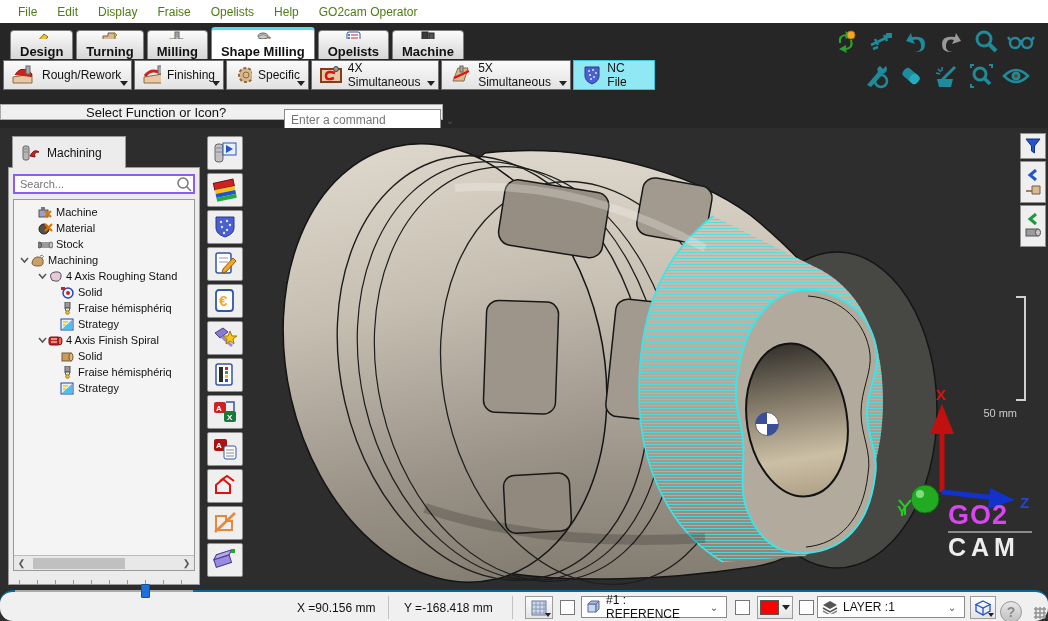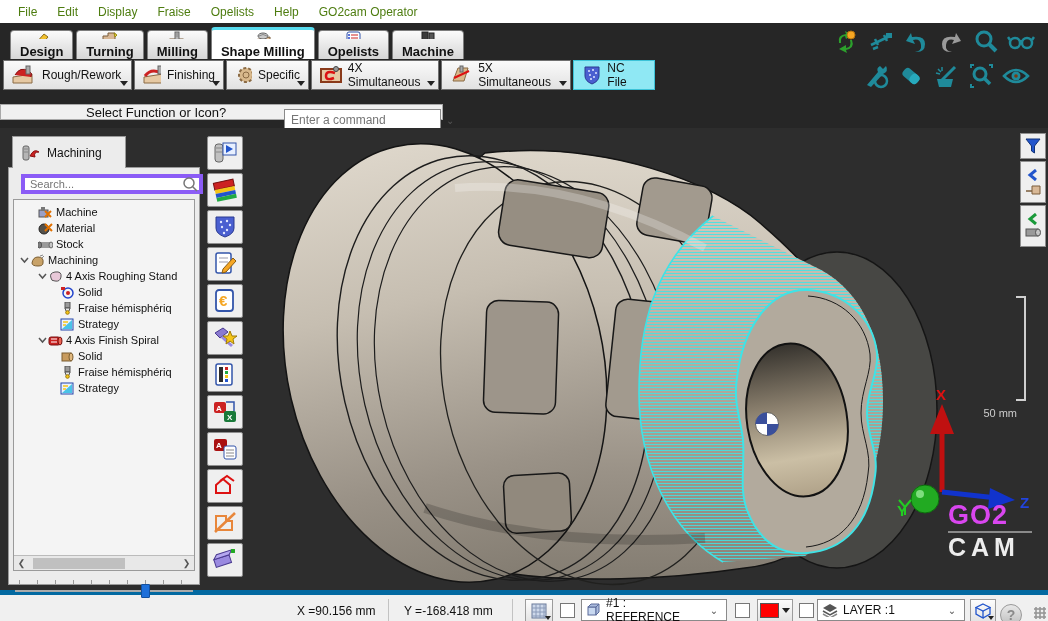--- a/index.html
+++ b/index.html
@@ -27,21 +27,21 @@
   .cmdrow { position:absolute; left:0; top:95px; width:1048px; height:33px; background:#262626; }
   .cmdbox { position:absolute; left:0; top:1px; width:443px; height:16px; background:#f0f0f0; border:1px solid #a9a9a9; display:flex; align-items:center;margin-top:8px; }
   .cmdprompt { font-size:13px; color:#111; margin-left:85px; }
   .cmdcombo { position:absolute; left:283px; top:4px; width:157px; height:22px; background:#fff; border:1px solid #8a8a8a; display:flex; align-items:center; }
   .cmdcombo input { border:none; outline:none; flex:1; font-size:12px; padding-left:6px; color:#0c4a6e; background:transparent; font-family:"Liberation Sans",sans-serif;}
   .combo-arrow { width:16px; color:#555; font-size:10px; text-align:center; }
 
   
   .lp-tab { position:absolute; left:12px; top:136px; width:114px; height:32px; background:#ececec; border:1px solid #9a9a9a; border-bottom:none; display:flex; align-items:center; gap:6px; padding-left:8px; font-size:12px; color:#111; z-index:3;}
   .lp-body { position:absolute; left:8px; top:167px; width:192px; height:418px; background:#ececec; border:1px solid #9a9a9a; z-index:2; }
-  .searchbox { position:absolute; left:4px; top:6px; width:182px; height:20px; background:#fff; border:4px solid #8b5cf6; display:flex; align-items:center;margin-left:8px; }
+  .searchbox { position:absolute; left:4px; top:6px; width:182px; height:20px; background:#fff; border:2px solid #8b5cf6; display:flex; align-items:center; }
   .searchbox input { border:none; outline:none; flex:1; font-size:11px; padding-left:5px; color:#444; background:transparent; font-family:"Liberation Sans",sans-serif;}
   .treebox { position:absolute; left:4px; top:31px; width:182px; height:372px; background:#f4f4f4; border:1px solid #9a9a9a; overflow:hidden; }
   .trow { display:flex; align-items:center; height:16px; font-size:11px; color:#111; white-space:nowrap; }
   .trow .chev { width:12px; display:flex; justify-content:center; }
   .trow .ticon { width:15px; height:13px; margin-right:3px; flex:none; }
   .hscroll { position:absolute; left:0px; bottom:0px; width:180px; height:15px; background:#e8e8e8; border-top:1px solid #bbb; display:flex; align-items:center; }
   .harrow { width:15px; height:15px; font-size:9px; color:#555; display:flex; align-items:center; justify-content:center; }
   .hthumb { height:11px; width:92px; background:#c0c0c0; margin-left:4px; }
   .slider { position:absolute; left:4px; top:408px; width:182px; height:24px; }
   .slider .track { position:absolute; left:2px; right:2px; top:14px; height:2px; background:#aaa; }
@@ -62,21 +62,21 @@
   .logo { position:absolute; left:948px; top:502px; width:88px; text-align:left; }
   .logo .l1 { font-size:27px; font-weight:bold; color:#d946ef; letter-spacing:1px; line-height:27px;}
   .logo .sep { height:2px; background:#8a8a8a; margin:2px 0 1px 0; width:84px;}
   .logo .l2 { font-size:25px; font-weight:bold; color:#ededed; letter-spacing:5px; line-height:26px;}
   .scalebar { position:absolute; left:1016px; top:296px; width:10px; height:105px; border-right:2px solid #cfcfcf; }
   .scalebar:before, .scalebar:after { content:""; position:absolute; right:0; width:8px; height:2px; background:#cfcfcf; }
   .scalebar:before { top:0; } .scalebar:after { bottom:0; }
   .scalelabel { position:absolute; left:975px; top:407px; width:42px; font-size:11px; color:#cccccc; text-align:right; }
 
   
-  .statusbar { position:absolute; left:0; top:590px; width:1048px; height:31px; background:#f0f0f0; border-top:5px solid #0369a1; font-size:12px; color:#111; }
+  .statusbar { position:absolute; left:0; top:590px; width:1048px; height:31px; background:#f0f0f0; border-top:2px solid #0369a1; font-size:12px; color:#111;border-radius:13px; }
   .sb-abs { position:absolute; top:0; height:31px; display:flex; align-items:center; }
   .sb-sep { position:absolute; top:4px; width:1px; height:23px; background:#c2c2c2; }
   .sb-btn { background:linear-gradient(#fdfdfd,#e4e4e4); border:1px solid #9c9c9c; display:flex; align-items:center; justify-content:center; }
   .sb-check { width:15px; height:15px; background:#fff; border:1px solid #777; }
   .sb-combo { height:22px; background:#fff; border:1px solid #8a8a8a; display:flex; align-items:center; gap:5px; padding:0 4px; }
   .grip { position:absolute; right:2px; bottom:2px; width:12px; height:12px;
     background:radial-gradient(circle 1.5px, #9a9a9a 1.5px, transparent 2px) 0 0/4px 4px; }
   .helpbtn { width:22px; height:22px; border-radius:50%; background:linear-gradient(#e8e8e8,#bfbfbf); border:1px solid #999; color:#8a8a8a; font-weight:bold; font-size:14px; display:flex; align-items:center; justify-content:center; }
 </style>
 </head>

